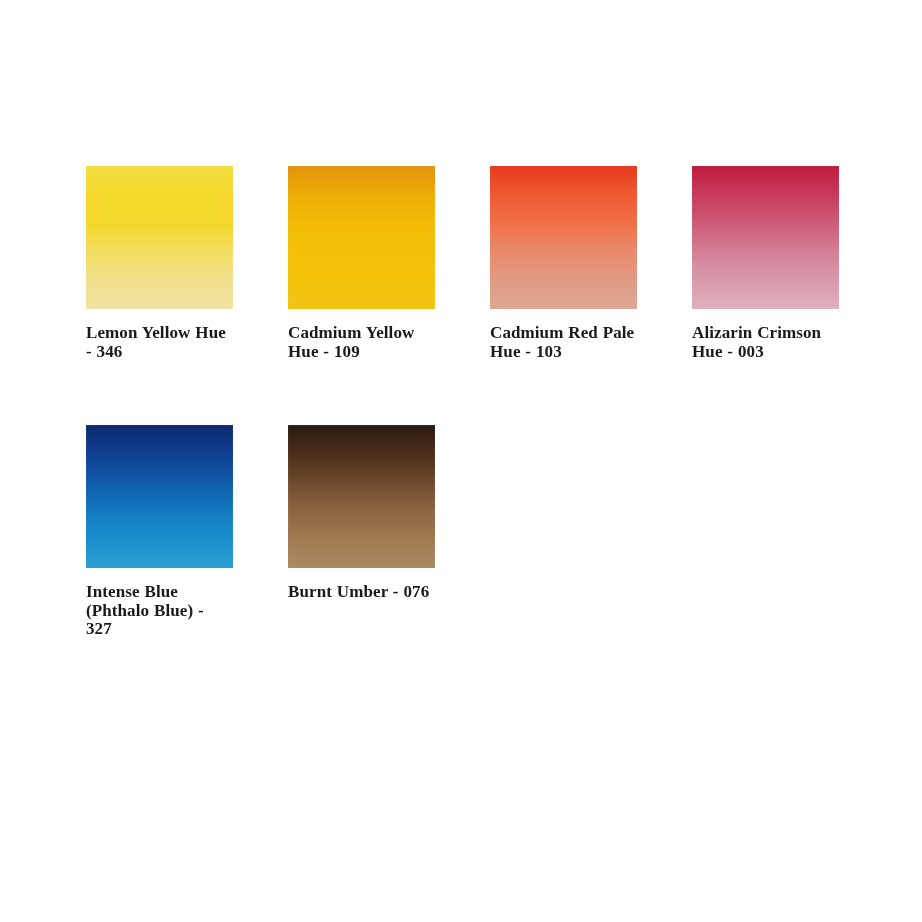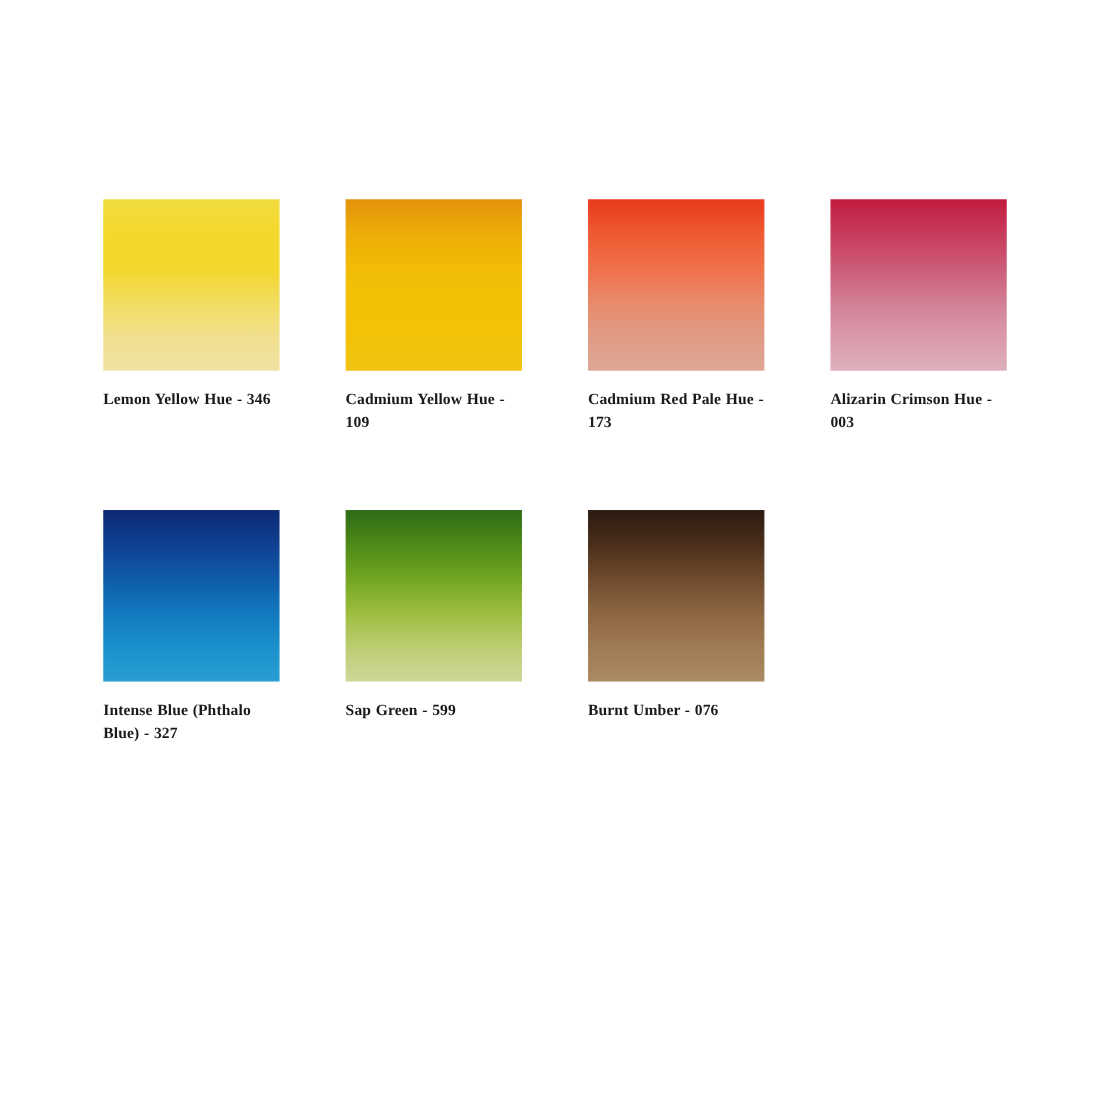--- a/index.html
+++ b/index.html
@@ -51,21 +51,21 @@
   .swatch-chip::after {
     content: "";
     position: absolute;
     inset: 0;
     pointer-events: none;
     box-shadow: inset 0 0 1px rgba(255,255,255,0.35);
   }
 
   .swatch-label {
     margin-top: 15px;
-    font-size: 13px;
+    font-size: 17px;
     line-height: 18.5px;
     color: #1a1a1a;
     font-weight: 700;
     letter-spacing: 0.1px;
     font-family: "Liberation Serif", "DejaVu Serif", serif;
     word-spacing: 0.5px;
   }
 </style>
 </head>
 <body>
@@ -75,32 +75,28 @@
       <div class="swatch-cell">
         <div class="swatch-chip" style="background: linear-gradient(rgb(242, 220, 63), rgb(244, 217, 44), rgb(243, 215, 43), rgb(242, 221, 96), rgb(241, 224, 141), rgb(240, 226, 164));"></div>
         <div class="swatch-label">Lemon Yellow Hue - 346</div>
       </div>
       <div class="swatch-cell">
         <div class="swatch-chip" style="background: linear-gradient(rgb(226, 146, 12), rgb(237, 173, 7), rgb(242, 188, 6), rgb(243, 192, 7), rgb(242, 194, 9), rgb(241, 195, 18));"></div>
         <div class="swatch-label">Cadmium Yellow Hue - 109</div>
       </div>
       <div class="swatch-cell">
         <div class="swatch-chip" style="background: linear-gradient(rgb(232, 57, 28), rgb(238, 90, 50), rgb(239, 112, 72), rgb(233, 138, 107), rgb(224, 155, 132), rgb(221, 167, 151));"></div>
-        <div class="swatch-label">Cadmium Red Pale Hue - 173</div>
+        <div class="swatch-label">Cadmium Red Pale Hue - 103</div>
       </div>
       <div class="swatch-cell">
         <div class="swatch-chip" style="background: linear-gradient(rgb(191, 27, 62), rgb(200, 59, 92), rgb(204, 91, 119), rgb(211, 127, 149), rgb(217, 154, 171), rgb(223, 176, 189));"></div>
         <div class="swatch-label">Alizarin Crimson Hue - 003</div>
       </div>
       <div class="swatch-cell">
         <div class="swatch-chip" style="background: linear-gradient(rgb(13, 42, 114), rgb(15, 63, 145), rgb(15, 91, 169), rgb(18, 121, 191), rgb(26, 144, 204), rgb(42, 158, 210));"></div>
         <div class="swatch-label">Intense Blue (Phthalo Blue) - 327</div>
       </div>
       <div class="swatch-cell">
-        <div class="swatch-chip" style="background: linear-gradient(rgb(47, 107, 23), rgb(76, 138, 24), rgb(114, 165, 33), rgb(157, 189, 62), rgb(188, 205, 114), rgb(207, 215, 154));"></div>
-        <div class="swatch-label">Sap Green - 599</div>
-      </div>
-      <div class="swatch-cell">
         <div class="swatch-chip" style="background: linear-gradient(rgb(43, 26, 16), rgb(74, 46, 26), rgb(111, 74, 44), rgb(141, 102, 65), rgb(160, 122, 82), rgb(171, 138, 99));"></div>
         <div class="swatch-label">Burnt Umber - 076</div>
       </div>
     </div>
 </div>
 
 </body></html>

